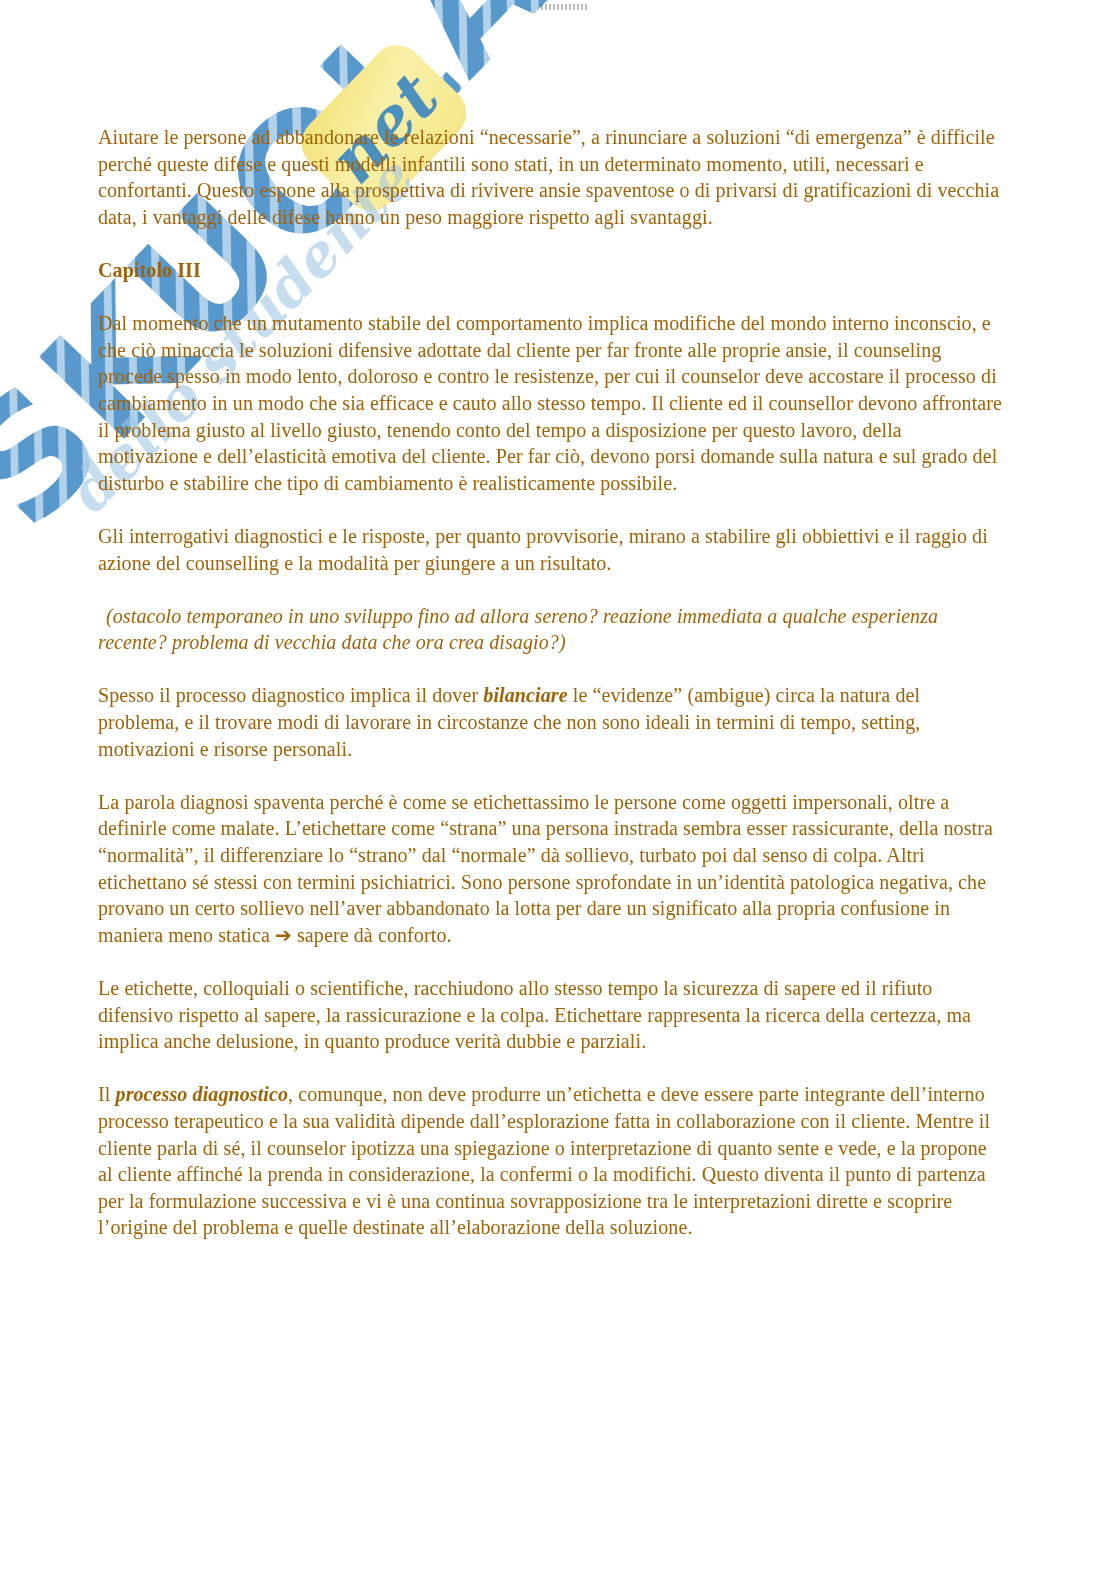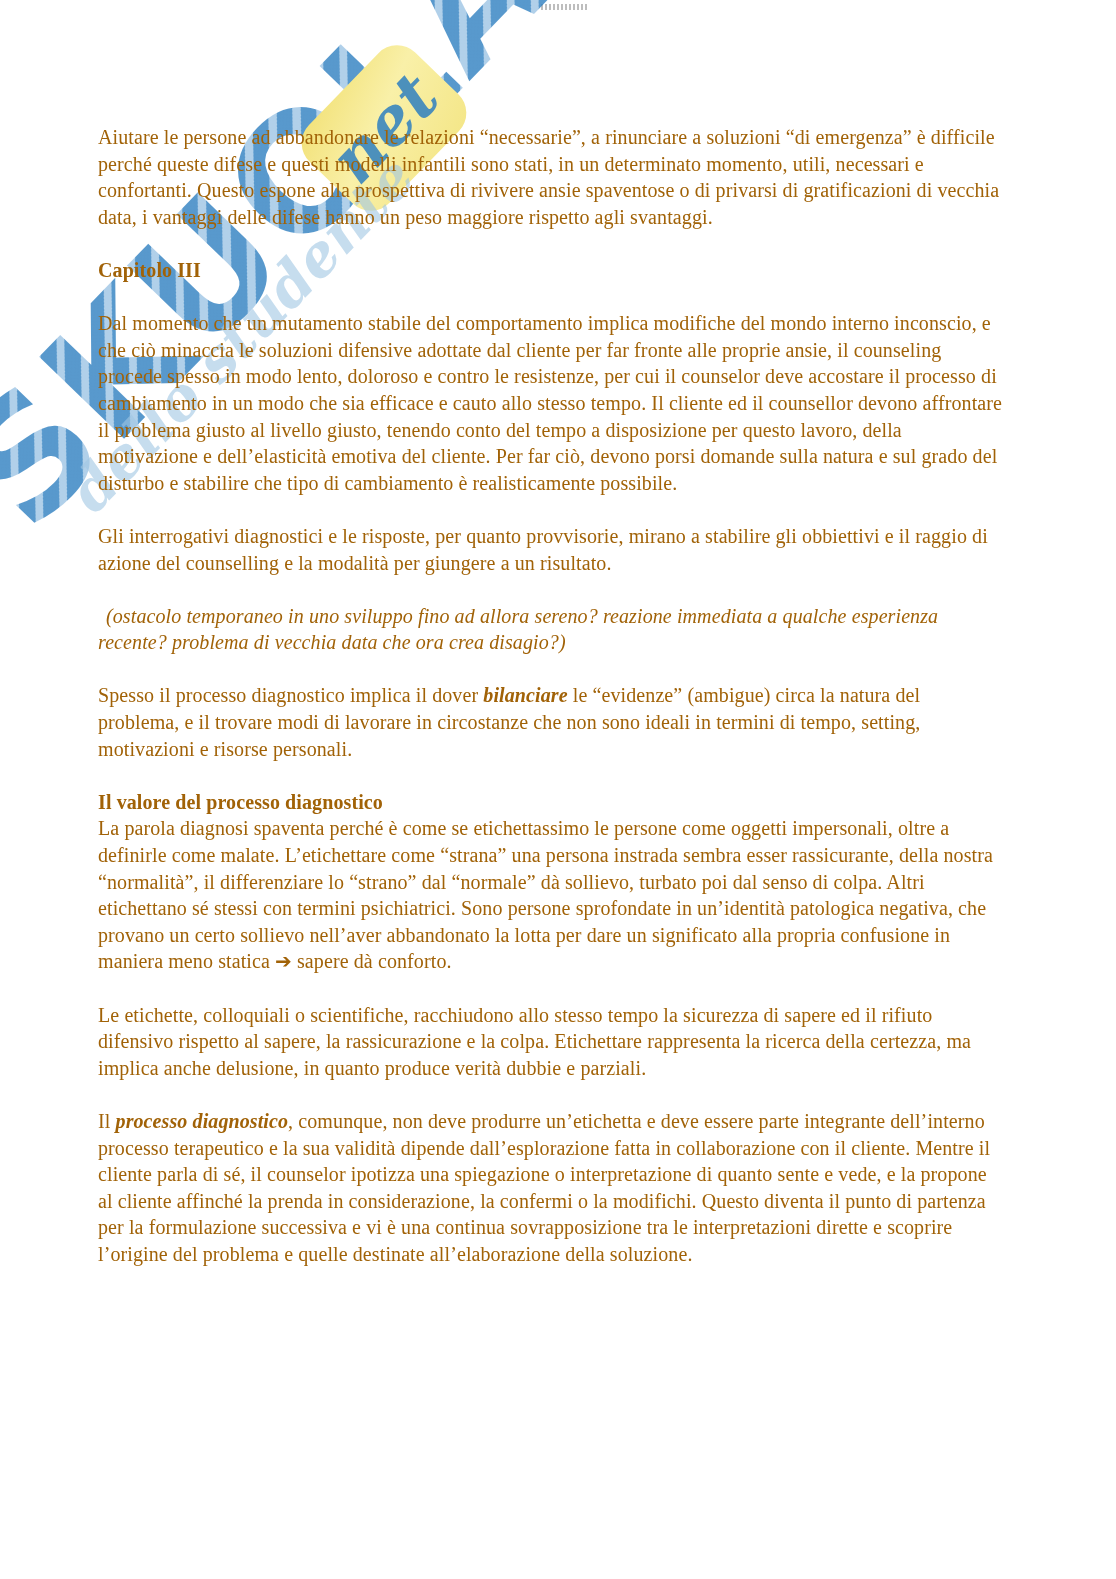--- a/index.html
+++ b/index.html
@@ -93,19 +93,18 @@
     <div class="wm-slogan">dello studente</div>
   </div>
 
   <div class="doc">
       <div class="block p"><span class="">Aiutare le persone ad abbandonare le relazioni “necessarie”, a rinunciare a soluzioni “di emergenza” è difficile perché queste difese e questi modelli infantili sono stati, in un determinato momento, utili, necessari e confortanti. Questo espone alla prospettiva di rivivere ansie spaventose o di privarsi di gratificazioni di vecchia data, i vantaggi delle difese hanno un peso maggiore rispetto agli svantaggi.</span></div>
       <div class="block h"><span class="">Capitolo III</span></div>
       <div class="block p"><span class="">Dal momento che un mutamento stabile del comportamento implica modifiche del mondo interno inconscio, e che ciò minaccia le soluzioni difensive adottate dal cliente per far fronte alle proprie ansie, il counseling procede spesso in modo lento, doloroso e contro le resistenze, per cui il counselor deve accostare il processo di cambiamento in un modo che sia efficace e cauto allo stesso tempo. Il cliente ed il counsellor devono affrontare il problema giusto al livello giusto, tenendo conto del tempo a disposizione per questo lavoro, della motivazione e dell’elasticità emotiva del cliente. Per far ciò, devono porsi domande sulla natura e sul grado del disturbo e stabilire che tipo di cambiamento è realisticamente possibile.</span></div>
       <div class="block p"><span class="">Gli interrogativi diagnostici e le risposte, per quanto provvisorie, mirano a stabilire gli obbiettivi e il raggio di azione del counselling e la modalità per giungere a un risultato.</span></div>
       <div class="block p"><span class="seg-italic">(ostacolo temporaneo in uno sviluppo fino ad allora sereno? reazione immediata a qualche esperienza recente? problema di vecchia data che ora crea disagio?)</span></div>
       <div class="block p"><span class="">Spesso il processo diagnostico implica il dover </span><span class="seg-bold ">bilanciare</span><span class=""> le “evidenze” (ambigue) circa la natura del problema, e il trovare modi di lavorare in circostanze che non sono ideali in termini di tempo, setting, motivazioni e risorse personali.</span></div>
-      <div class="block h attach"><span class="">Il valore del processo diagnostico</span></div>
       <div class="block p"><span class="">La parola diagnosi spaventa perché è come se etichettassimo le persone come oggetti impersonali, oltre a definirle come malate. L’etichettare come “strana” una persona instrada sembra esser rassicurante, della nostra “normalità”, il differenziare lo “strano” dal “normale” dà sollievo, turbato poi dal senso di colpa. Altri etichettano sé stessi con termini psichiatrici. Sono persone sprofondate in un’identità patologica negativa, che provano un certo sollievo nell’aver abbandonato la lotta per dare un significato alla propria confusione in maniera meno statica ➔ sapere dà conforto.</span></div>
       <div class="block p"><span class="">Le etichette, colloquiali o scientifiche, racchiudono allo stesso tempo la sicurezza di sapere ed il rifiuto difensivo rispetto al sapere, la rassicurazione e la colpa. Etichettare rappresenta la ricerca della certezza, ma implica anche delusione, in quanto produce verità dubbie e parziali.</span></div>
       <div class="block p"><span class="">Il </span><span class="seg-bold ">processo diagnostico</span><span class="">, comunque, non deve produrre un’etichetta e deve essere parte integrante dell’interno processo terapeutico e la sua validità dipende dall’esplorazione fatta in collaborazione con il cliente. Mentre il cliente parla di sé, il counselor ipotizza una spiegazione o interpretazione di quanto sente e vede, e la propone al cliente affinché la prenda in considerazione, la confermi o la modifichi. Questo diventa il punto di partenza per la formulazione successiva e vi è una continua sovrapposizione tra le interpretazioni dirette e scoprire l’origine del problema e quelle destinate all’elaborazione della soluzione.</span></div>
     </div>
 
 </div>
 
 </body></html>

